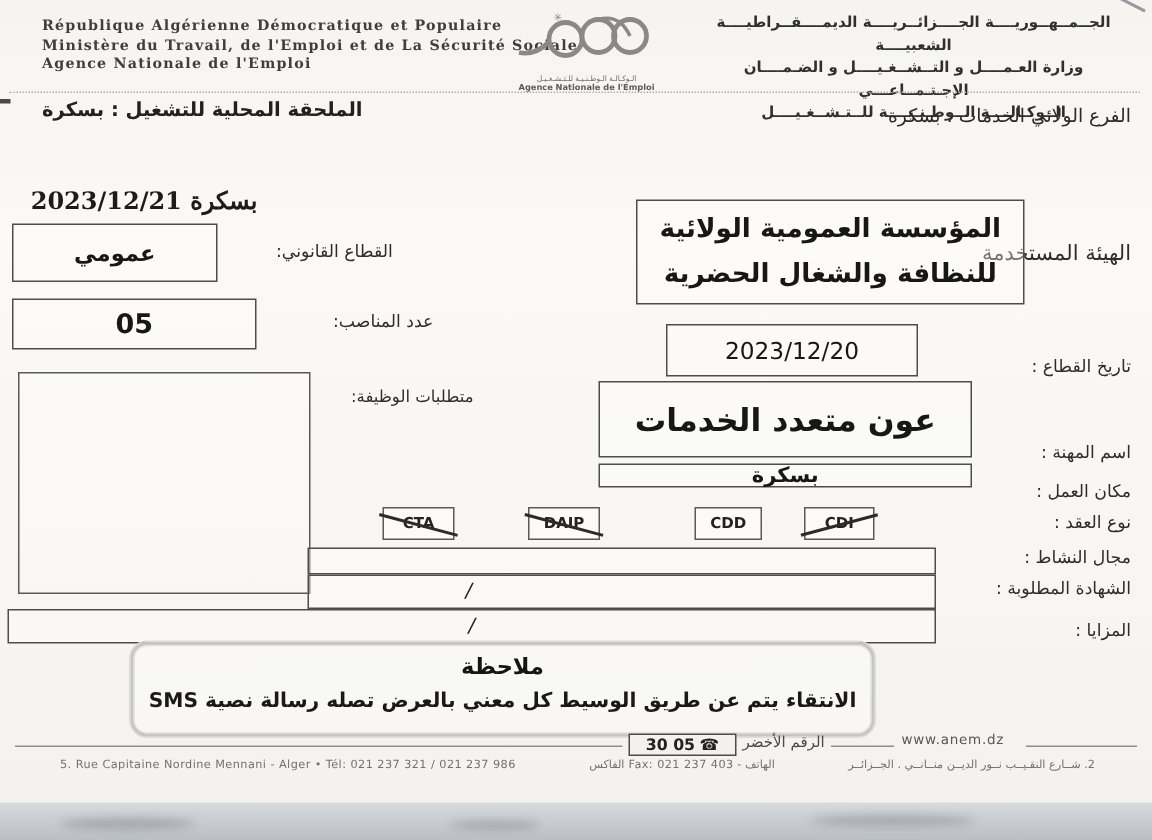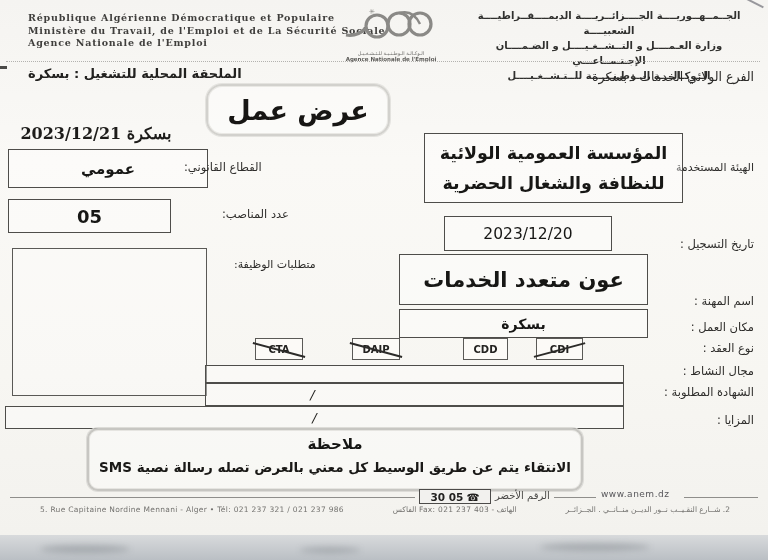--- a/index.html
+++ b/index.html
@@ -102,43 +102,42 @@
       <div>الــوكـالــــة الــوطـنـيــــة للــتـشــغـيــــل</div>
     </div>
 
     <div class="abs dotted-rule"></div>
     <div class="abs edge-dash"></div>
     <div class="abs corner-mark"></div>
 
     <div class="abs sub-left" dir="rtl">الملحقة المحلية للتشغيل : بسكرة</div>
     <div class="abs sub-right" dir="rtl">الفرع الولائي الخدمات  : بسكرة</div>
 
-    <div class="abs title-box" dir="rtl">عرض عمل</div>
     <div class="abs date-line" dir="rtl">بسكرة 2023/12/21</div>
 
-    <div class="abs vbox" style="left:8px; top:149px; width:200px; height:39px; font-size:15px; font-weight:bold;">عمومي</div>
+    <div class="abs vbox" style="left:8px; top:149px; width:137px; height:39px; font-size:15px; font-weight:bold;">عمومي</div>
     <div class="abs lbl" dir="rtl" style="left:184px; top:160px;">القطاع القانوني:</div>
 
     <div class="abs vbox" style="left:8px; top:199px; width:163px; height:34px; font-size:18px; font-weight:bold; font-family:'DejaVu Sans',sans-serif;">05</div>
     <div class="abs lbl" dir="rtl" style="left:222px; top:207px;">عدد المناصب:</div>
 
-    <div class="abs lbl rlbl" dir="rtl" style="top:161px; font-size:11px;">الهيئة المستخدمة</div>
+    <div class="abs lbl rlbl" dir="rtl" style="top:161px; font-size:14px;">الهيئة المستخدمة</div>
     <div class="abs vbox" dir="rtl" style="left:424px; top:133px; width:259px; height:70px; font-size:17.5px; font-weight:bold; line-height:30px; flex-direction:column;">
       <div>المؤسسة العمومية الولائية</div>
       <div>للنظافة والشغال الحضرية</div>
     </div>
 
-    <div class="abs lbl rlbl" dir="rtl" style="top:237px;">تاريخ التسجيل :</div>
+    <div class="abs lbl rlbl" dir="rtl" style="top:237px;">تاريخ القطاع :</div>
     <div class="abs vbox" style="left:444px; top:216px; width:168px; height:35px; font-size:15.5px;">2023/12/20</div>
 
     <div class="abs lbl rlbl" dir="rtl" style="top:294px;">اسم المهنة :</div>
     <div class="abs vbox" dir="rtl" style="left:399px; top:254px; width:249px; height:51px; font-size:21px; font-weight:bold;">عون متعدد الخدمات</div>
 
     <div class="abs lbl rlbl" dir="rtl" style="top:320px;">مكان العمل :</div>
-    <div class="abs vbox" dir="rtl" style="left:399px; top:309px; width:249px; height:29px; font-size:14px; font-weight:bold;">بسكرة</div>
+    <div class="abs vbox" dir="rtl" style="left:399px; top:309px; width:249px; height:16px; font-size:14px; font-weight:bold;">بسكرة</div>
 
     <div class="abs lbl" dir="rtl" style="left:234px; top:258px; font-size:11px;">متطلبات الوظيفة:</div>
     <div class="abs" style="left:12px; top:248px; width:195px; height:148px; border:1px solid #5a5956; background:rgba(255,255,255,.25);"></div>
 
     <div class="abs lbl rlbl" dir="rtl" style="top:341px;">نوع العقد :</div>
     <div class="opt" style="left:255px; width:48px;" data-crossed="true">CTA</div>
     <div class="opt" style="left:352px; width:48px;" data-crossed="true">DAIP</div>
     <div class="opt" style="left:463px; width:45px;" data-crossed="false">CDD</div>
     <div class="opt alt" style="left:536px; width:47px;" data-crossed="true">CDI</div>
 

